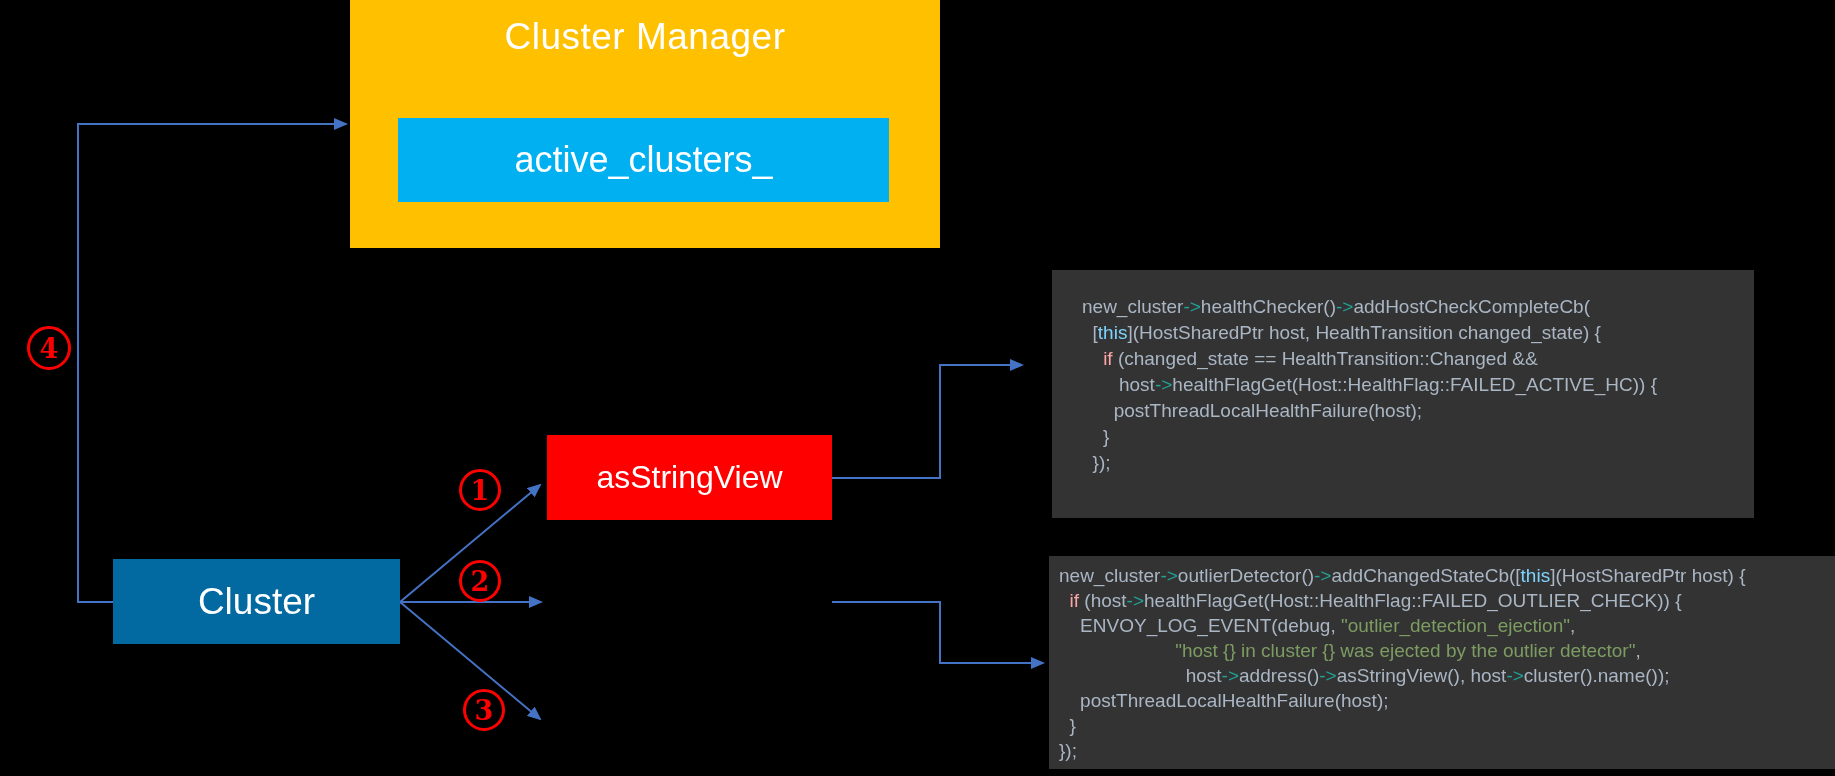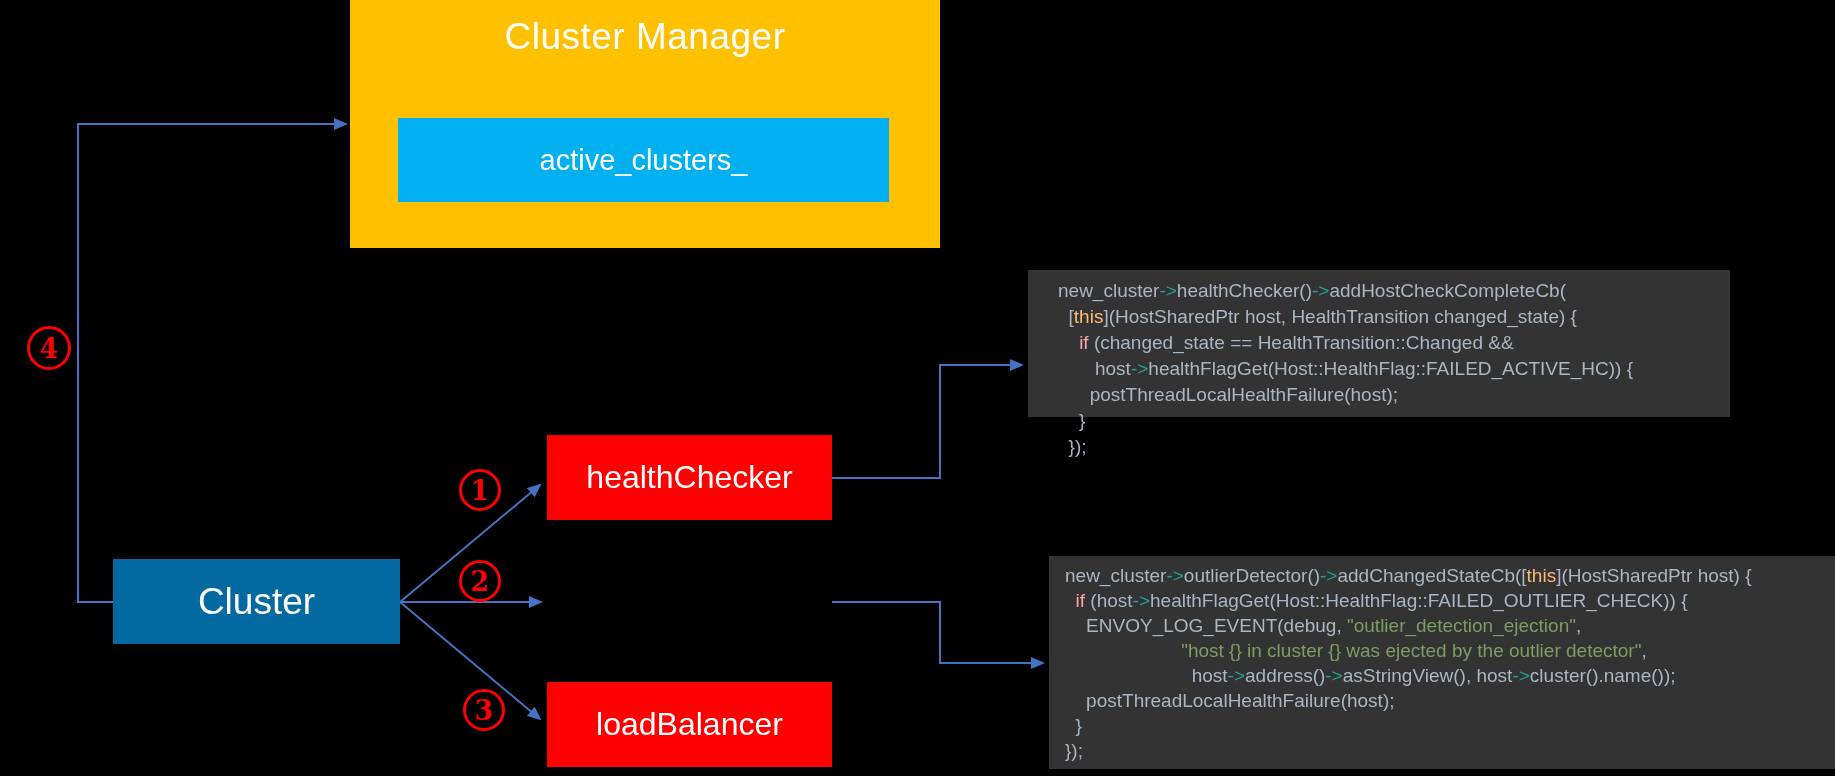--- a/index.html
+++ b/index.html
@@ -10,21 +10,21 @@
   #arrow-layer{position:absolute;left:0;top:0;width:1835px;height:776px;pointer-events:none;}
 
   .box{position:absolute;display:flex;align-items:center;justify-content:center;color:#fff;}
   #cluster-manager-box{
     left:350px;top:0;width:590px;height:248px;background:#FFC000;
     flex-direction:column;justify-content:flex-start;
   }
   #cluster-manager-title{margin-top:16px;font-size:37px;font-weight:300;letter-spacing:.5px;}
   #active-clusters-box{
     position:absolute;left:48px;top:118px;width:491px;height:84px;background:#00B0F0;
-    display:flex;align-items:center;justify-content:center;font-size:29px;font-weight:300;
+    display:flex;align-items:center;justify-content:center;font-size:36px;font-weight:300;
   }
   #cluster-box{left:113px;top:559px;width:287px;height:85px;background:#0369a1;font-size:37px;font-weight:300;}
   .component{left:547px;width:285px;height:85px;background:#FF0000;font-size:32px;font-weight:300;}
   #component-healthchecker{top:435px;}
   #component-outlierdetector{top:558px;}
   #component-loadbalancer{top:682px;}
 
   .step-circle{
     position:absolute;width:36px;height:36px;border:3px solid #FF0000;border-radius:50%;
     display:flex;align-items:center;justify-content:center;
@@ -32,26 +32,26 @@
   }
   #step-1{left:459px;top:469px;}
   #step-2{left:459px;top:560px;}
   #step-3{left:463px;top:689px;}
   #step-4{left:27px;top:326px;width:38px;height:38px;}
 
   .code-block{
     position:absolute;background:#333333;color:#aab6c4;
     font-family:"Liberation Sans",sans-serif;font-size:19px;white-space:pre;
   }
-  #code-block-1{left:1028px;top:270px;width:702px;height:147px;padding:8px 0 0 30px;box-sizing:border-box;line-height:26px;}
-  #code-block-2{left:1049px;top:556px;width:786px;height:213px;padding:7px 0 0 16px;box-sizing:border-box;line-height:25px;}
+  #code-block-1{left:1052px;top:270px;width:702px;height:248px;padding:24px 0 0 30px;box-sizing:border-box;line-height:26px;}
+  #code-block-2{left:1049px;top:556px;width:786px;height:213px;padding:7px 0 0 10px;box-sizing:border-box;line-height:25px;}
   .code-line{white-space:pre;}
   .tok-b{color:#aab6c4;}
   .tok-t{color:#21a398;}
-  .tok-m{color:#fdba74;}
+  .tok-m{color:#7dd3fc;}
   .tok-o{color:#fca5a5;}
   .tok-g{color:#7d9c62;}
 </style>
 </head>
 <body>
 
 <div id="canvas">
 
   <svg id="arrow-layer" viewBox="0 0 1835 776" xmlns="http://www.w3.org/2000/svg">
     <defs>
@@ -74,24 +74,21 @@
     <div id="active-clusters-box">
       <span>active_clusters_</span>
     </div>
   </div>
 
   <div class="box" id="cluster-box">
     <span>Cluster</span>
   </div>
 
   <div class="box component" id="component-healthchecker">
-    <span>healthChecker</span>
-  </div>
-  <div class="box component" id="component-loadbalancer">
-    <span>loadBalancer</span>
+    <span>asStringView</span>
   </div>
 
   <div class="step-circle" id="step-1">
     <span>1</span>
   </div>
   <div class="step-circle" id="step-2">
     <span>2</span>
   </div>
   <div class="step-circle" id="step-3">
     <span>3</span>

